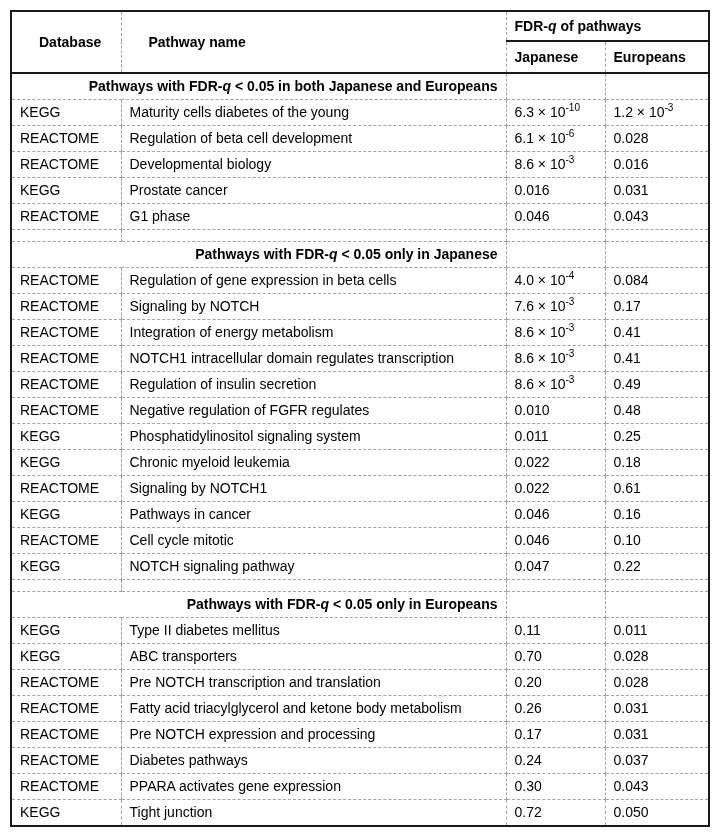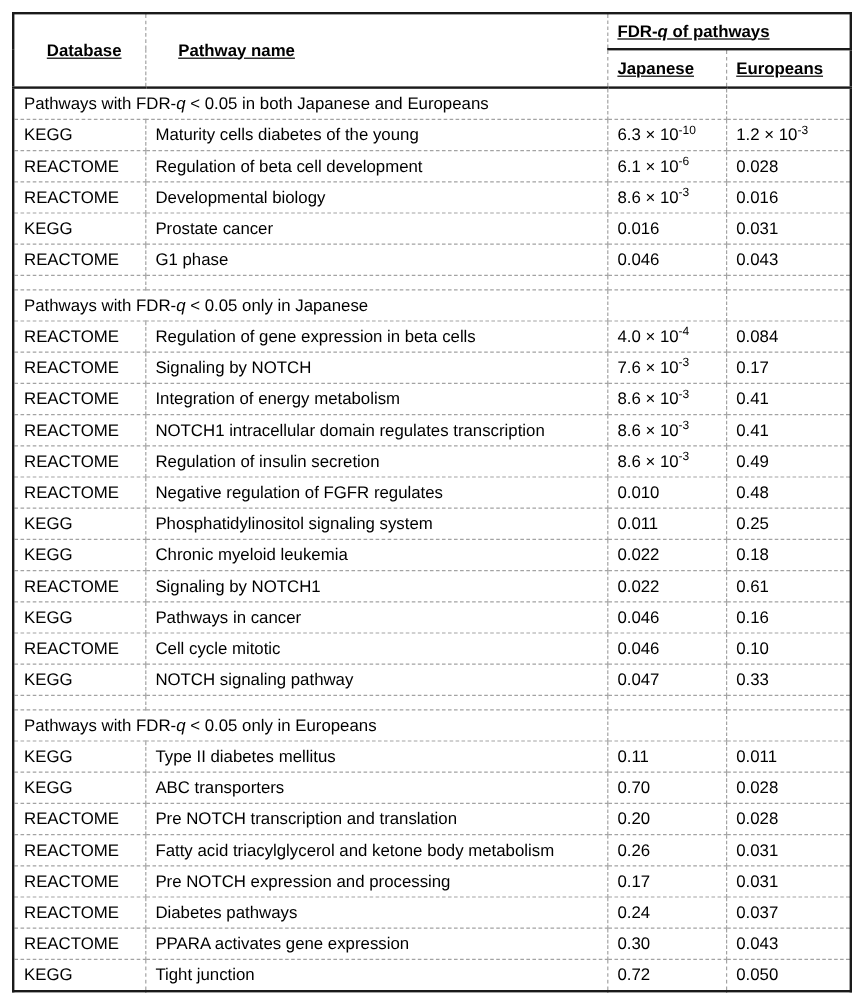--- a/index.html
+++ b/index.html
@@ -36,39 +36,39 @@
     text-align: left;
     vertical-align: middle;
     padding: 4px 8px;
     line-height: 17px;
     overflow: hidden;
     white-space: nowrap;
   }
   thead th {
     font-weight: bold;
     padding: 3px 8px;
-    text-decoration: underline;
   }
   thead th.group-span {
     border-bottom: 2px solid #1a1a1a;
     height: 22px;
   }
   thead th.sub-col {
     height: 24px;
     border-bottom: 2px solid #1a1a1a;
   }
   thead th.row-span {
     border-bottom: 2px solid #1a1a1a;
     padding-left: 27px;
   }
   tbody tr.data-row td {
     height: 17px;
   }
   tbody tr.section-header td {
-    font-weight: normal;
+    font-weight: bold;
+    text-align: right;
   }
   tbody tr.section-header td.section-label {
     border-right: 1px dashed #a3a3a3;
   }
   tbody tr.spacer td {
     height: 11px;
     padding: 0 8px;
   }
   i { font-style: italic; }
   sup {
@@ -210,21 +210,21 @@
         <tr class="data-row">
           <td>REACTOME</td>
           <td>Cell cycle mitotic</td>
           <td>0.046</td>
           <td>0.10</td>
         </tr>
         <tr class="data-row">
           <td>KEGG</td>
           <td>NOTCH signaling pathway</td>
           <td>0.047</td>
-          <td>0.33</td>
+          <td>0.22</td>
         </tr>
         <tr class="spacer">
           <td></td>
           <td></td>
           <td></td>
           <td></td>
         </tr>
         <tr class="section-header">
           <td class="section-label" colspan="2"><span>Pathways with FDR-</span><i>q</i><span> &lt; 0.05 only in Europeans</span></td>
           <td></td>

